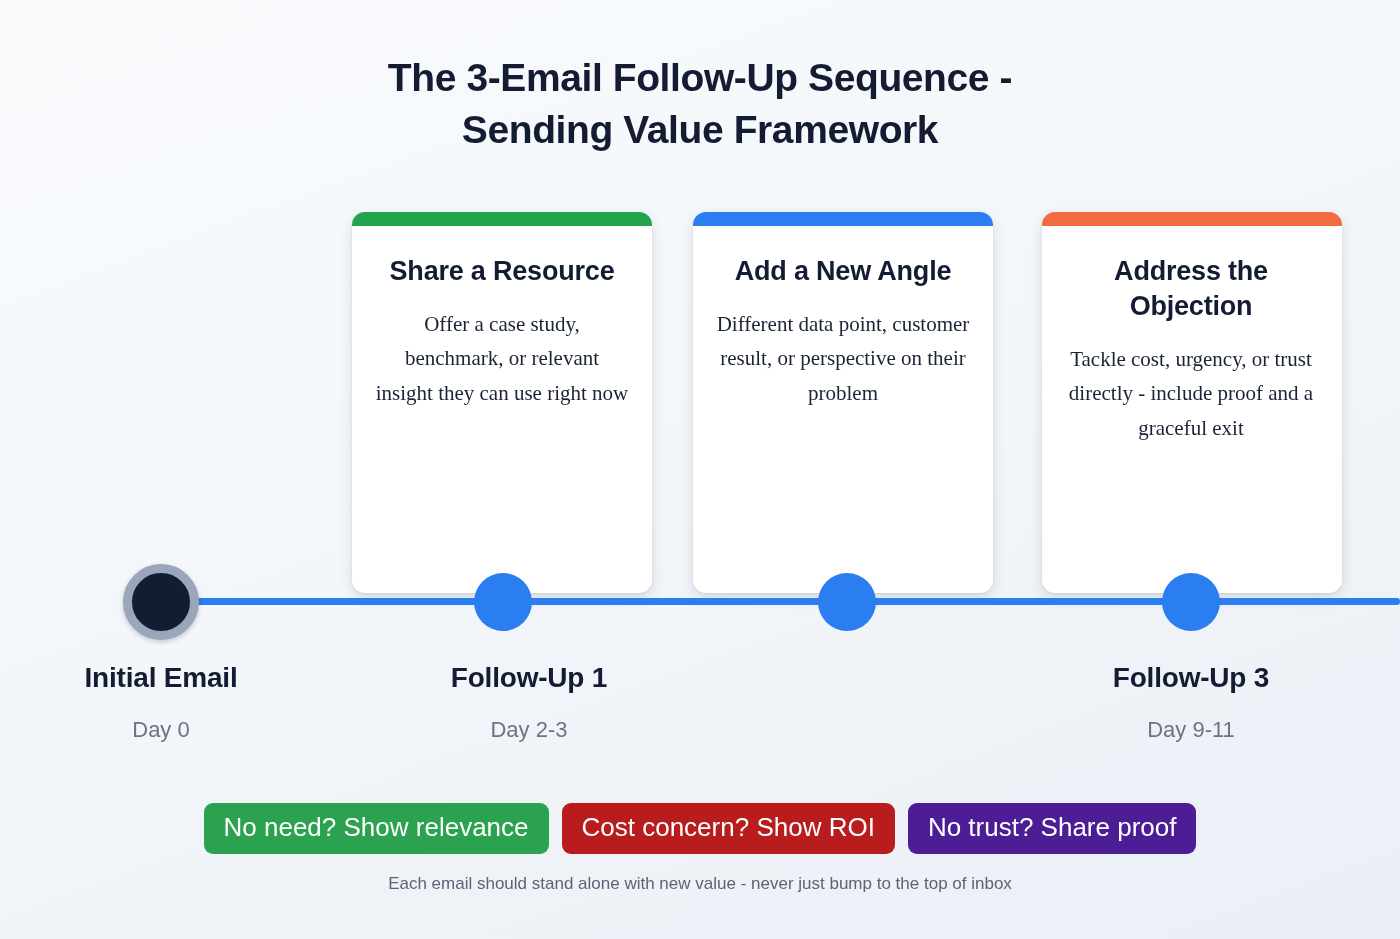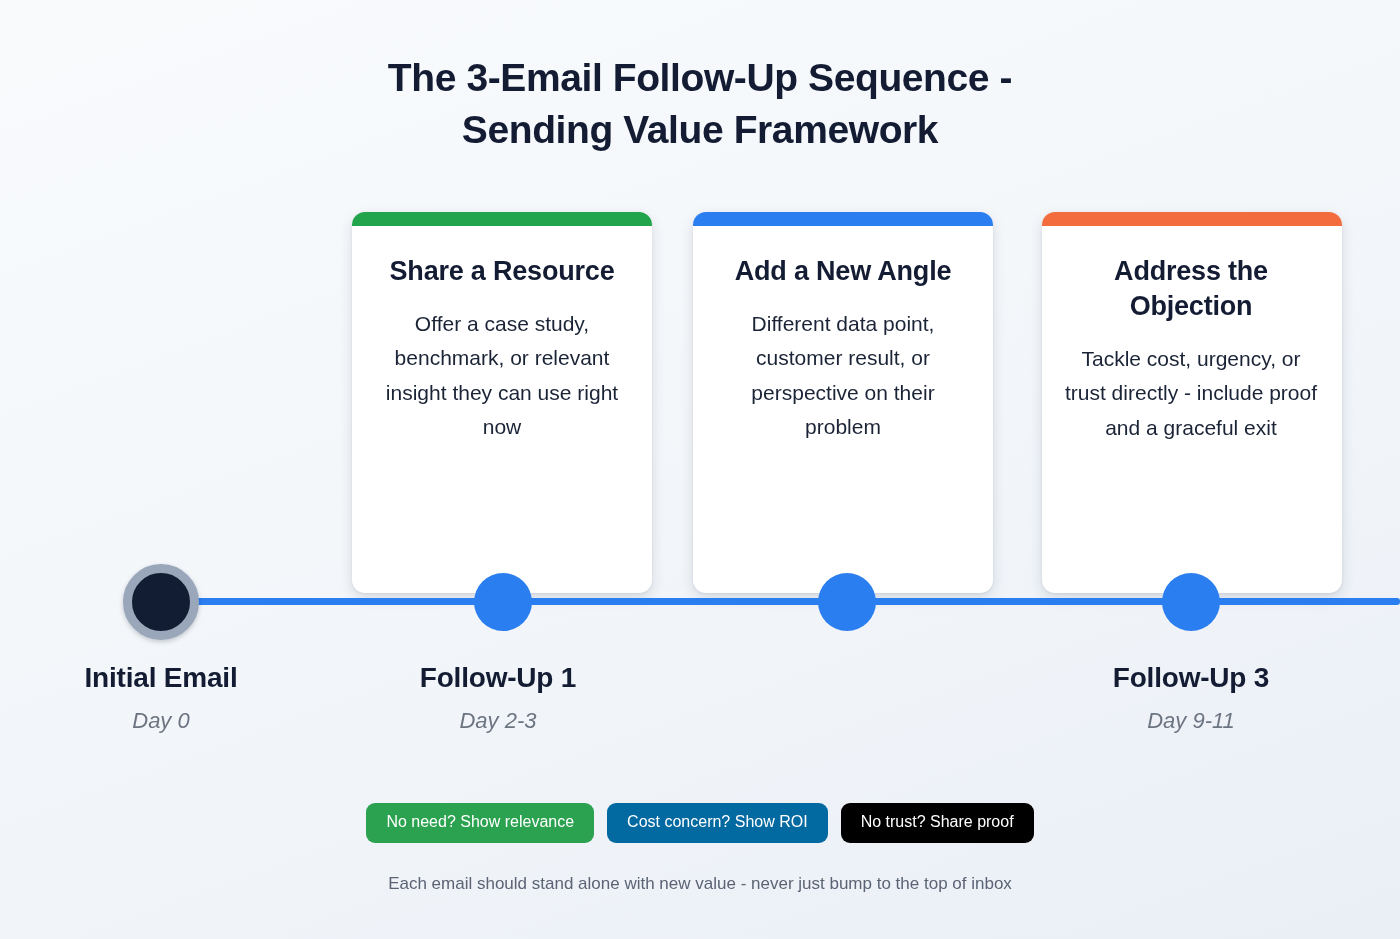--- a/index.html
+++ b/index.html
@@ -71,20 +71,21 @@
     color: #131c33;
     letter-spacing: -0.2px;
   }
 
   .card-desc {
     margin-top: 18px;
     text-align: center;
     font-size: 21px;
     line-height: 1.63;
     color: #1b2437;
+    font-family: Liberation Serif, serif;
   }
 
   
   .timeline {
     position: absolute;
     top: 560px;
     left: 0;
     width: 1400px;
     height: 90px;
   }
@@ -133,40 +134,39 @@
     transform: translateX(-50%);
     text-align: center;
   }
   .label-name {
     font-size: 28px;
     font-weight: bold;
     color: #131c33;
     letter-spacing: -0.2px;
   }
   .label-day {
-    margin-top: 14px;
+    margin-top: 23px;
     font-size: 22px;
     color: #6b7480;
-    font-style: italic;
   }
 
   
   .pills {
     position: absolute;
     top: 803px;
     left: 0;
     width: 1400px;
     display: flex;
     justify-content: center;
     gap: 13px;
   }
   .pill {
     border-radius: 9px;
     padding: 10px 20px 12px;
-    font-size: 16px;
+    font-size: 26px;
     color: #ffffff;
     line-height: 1.1;
     white-space: nowrap;
   }
 
   
   .footer {
     position: absolute;
     top: 874px;
     left: 0;
@@ -214,32 +214,32 @@
   <div class="node followup" style="left:1191px"></div>
 </div>
 
 <div class="labels">
 
   <div class="label-group" style="left:161px">
     <div class="label-name">Initial Email</div>
     <div class="label-day">Day 0</div>
   </div>
 
-  <div class="label-group" style="left:498px">
+  <div class="label-group" style="left:529px">
     <div class="label-name">Follow-Up 1</div>
     <div class="label-day">Day 2-3</div>
   </div>
 
 
   <div class="label-group" style="left:1191px">
     <div class="label-name">Follow-Up 3</div>
     <div class="label-day">Day 9-11</div>
   </div>
 
 </div>
 
 <div class="pills">
   <div class="pill" style="background:#2ba24f">No need? Show relevance</div>
-  <div class="pill" style="background:#0369a1">Cost concern? Show ROI</div>
-  <div class="pill" style="background:#000000">No trust? Share proof</div>
+  <div class="pill" style="background:#b91c1c">Cost concern? Show ROI</div>
+  <div class="pill" style="background:#4c1d95">No trust? Share proof</div>
 </div>
 
 <div class="footer">Each email should stand alone with new value - never just bump to the top of inbox</div>
 
 </body></html>

